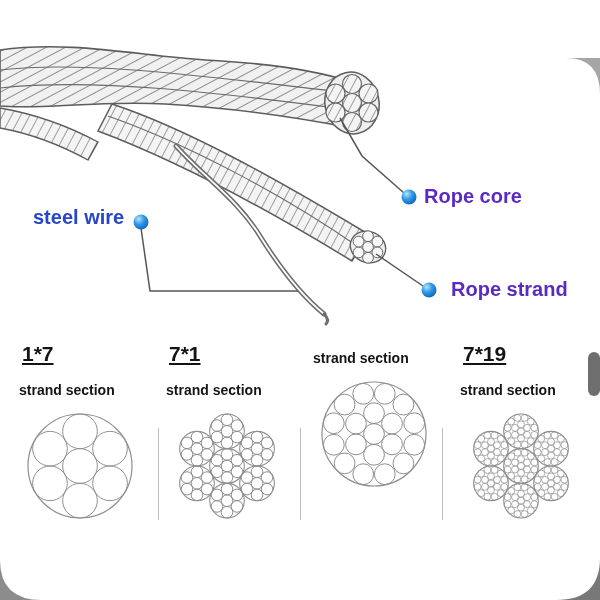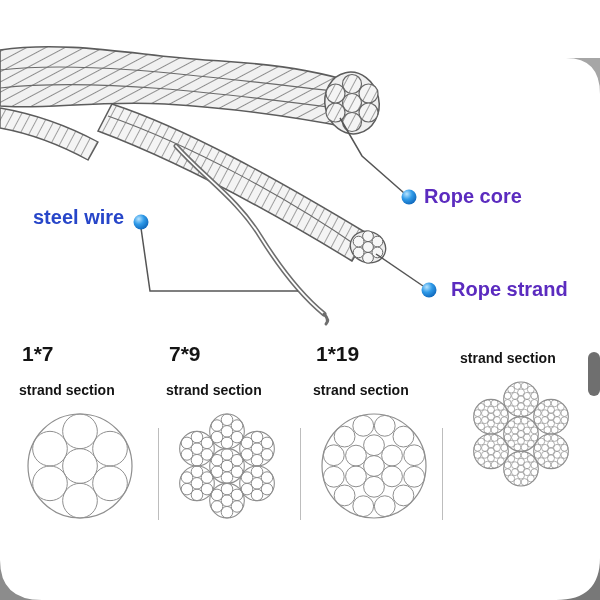--- a/index.html
+++ b/index.html
@@ -5,21 +5,21 @@
   html,body{margin:0;padding:0;}
   body{font-family:"Liberation Sans",sans-serif;background:#fff;}
   .stage{position:relative;width:600px;height:600px;background:#fff;overflow:hidden;}
   .stage svg.art{position:absolute;left:0;top:0;}
   .callout{position:absolute;font-weight:bold;font-size:20px;z-index:3;white-space:nowrap;}
   .callout.steel{color:var(--steel,#2746c9);left:33px;top:206px;}
   .callout.core{color:var(--purple,#5b2bbf);left:424px;top:185px;}
   .callout.strand{color:var(--purple,#5b2bbf);left:442px;top:278px;margin-left:9px;}
   .sections{position:absolute;left:6px;right:6px;top:334px;display:flex;z-index:2;}
   .section{flex:1;position:relative;}
-  .sec-title{font-size:21px;font-weight:bold;color:#141414;margin:8px 0 0 16px;}
+  .sec-title{font-size:21px;font-weight:bold;color:#141414;margin:8px 0 0 16px;text-decoration:underline;}
   .sec-sub{font-size:14px;font-weight:bold;color:#141414;margin:16px 0 0 13px;}
   .xsec{display:block;margin:12px auto 0;}
   .divider{position:absolute;width:1px;height:92px;top:428px;background:#bdbdbd;z-index:1;}
   .divider.d1{left:158px;}
   .divider.d2{left:300px;}
   .divider.d3{left:442px;}
 </style>
 </head>
 <body>
 
@@ -104,21 +104,21 @@
           <circle cx="0" cy="0" r="17.333333333333332" fill="none" stroke="#8f8f8f" stroke-width="1"></circle>
           <circle cx="2.1227211185220787e-15" cy="-34.666666666666664" r="17.333333333333332" fill="none" stroke="#8f8f8f" stroke-width="1"></circle>
           <circle cx="30.02221399786054" cy="-17.33333333333333" r="17.333333333333332" fill="none" stroke="#8f8f8f" stroke-width="1"></circle>
           <circle cx="30.02221399786054" cy="17.33333333333333" r="17.333333333333332" fill="none" stroke="#8f8f8f" stroke-width="1"></circle>
           <circle cx="2.1227211185220787e-15" cy="34.666666666666664" r="17.333333333333332" fill="none" stroke="#8f8f8f" stroke-width="1"></circle>
           <circle cx="-30.02221399786054" cy="17.33333333333333" r="17.333333333333332" fill="none" stroke="#8f8f8f" stroke-width="1"></circle>
           <circle cx="-30.022213997860536" cy="-17.333333333333336" r="17.333333333333332" fill="none" stroke="#8f8f8f" stroke-width="1"></circle>
         </svg>
     </div>
     <div class="section">
-      <div class="sec-title">7*9</div>
+      <div class="sec-title">7*1</div>
       <div class="sec-sub">strand section</div>
       <svg class="xsec" width="112" height="112" viewBox="-56 -56 112 112">
           <circle cx="0" cy="0" r="17.333333333333332" fill="none" stroke="#8f8f8f" stroke-width="1.1"></circle>
           <circle cx="0" cy="0" r="5.777777777777778" fill="none" stroke="#8f8f8f" stroke-width="1"></circle>
           <circle cx="7.075737061740263e-16" cy="-11.555555555555555" r="5.777777777777778" fill="none" stroke="#8f8f8f" stroke-width="1"></circle>
           <circle cx="10.007404665953514" cy="-5.777777777777777" r="5.777777777777778" fill="none" stroke="#8f8f8f" stroke-width="1"></circle>
           <circle cx="10.007404665953514" cy="5.777777777777777" r="5.777777777777778" fill="none" stroke="#8f8f8f" stroke-width="1"></circle>
           <circle cx="7.075737061740263e-16" cy="11.555555555555555" r="5.777777777777778" fill="none" stroke="#8f8f8f" stroke-width="1"></circle>
           <circle cx="-10.007404665953514" cy="5.777777777777777" r="5.777777777777778" fill="none" stroke="#8f8f8f" stroke-width="1"></circle>
           <circle cx="-10.007404665953512" cy="-5.777777777777779" r="5.777777777777778" fill="none" stroke="#8f8f8f" stroke-width="1"></circle>
@@ -166,21 +166,20 @@
           <circle cx="-30.022213997860536" cy="-17.333333333333336" r="5.777777777777778" fill="none" stroke="#8f8f8f" stroke-width="1"></circle>
           <circle cx="-30.022213997860536" cy="-28.888888888888893" r="5.777777777777778" fill="none" stroke="#8f8f8f" stroke-width="1"></circle>
           <circle cx="-20.014809331907024" cy="-23.111111111111114" r="5.777777777777778" fill="none" stroke="#8f8f8f" stroke-width="1"></circle>
           <circle cx="-20.014809331907024" cy="-11.555555555555559" r="5.777777777777778" fill="none" stroke="#8f8f8f" stroke-width="1"></circle>
           <circle cx="-30.022213997860536" cy="-5.77777777777778" r="5.777777777777778" fill="none" stroke="#8f8f8f" stroke-width="1"></circle>
           <circle cx="-40.02961866381405" cy="-11.555555555555559" r="5.777777777777778" fill="none" stroke="#8f8f8f" stroke-width="1"></circle>
           <circle cx="-40.02961866381405" cy="-23.111111111111114" r="5.777777777777778" fill="none" stroke="#8f8f8f" stroke-width="1"></circle>
         </svg>
     </div>
     <div class="section">
-      <div class="sec-title">1*19</div>
       <div class="sec-sub">strand section</div>
       <svg class="xsec" width="112" height="112" viewBox="-56 -56 112 112">
           <circle cx="0" cy="0" r="52" fill="none" stroke="#8f8f8f" stroke-width="1.2"></circle>
           <circle cx="0" cy="0" r="10.4" fill="none" stroke="#8f8f8f" stroke-width="1"></circle>
           <circle cx="1.2736326711132475e-15" cy="-20.8" r="10.4" fill="none" stroke="#8f8f8f" stroke-width="1"></circle>
           <circle cx="18.013328398716325" cy="-10.399999999999999" r="10.4" fill="none" stroke="#8f8f8f" stroke-width="1"></circle>
           <circle cx="18.013328398716325" cy="10.399999999999999" r="10.4" fill="none" stroke="#8f8f8f" stroke-width="1"></circle>
           <circle cx="1.2736326711132475e-15" cy="20.8" r="10.4" fill="none" stroke="#8f8f8f" stroke-width="1"></circle>
           <circle cx="-18.013328398716325" cy="10.399999999999999" r="10.4" fill="none" stroke="#8f8f8f" stroke-width="1"></circle>
           <circle cx="-18.01332839871632" cy="-10.400000000000002" r="10.4" fill="none" stroke="#8f8f8f" stroke-width="1"></circle>
@@ -192,20 +191,21 @@
           <circle cx="10.766872276264863" cy="40.182514373625246" r="10.4" fill="none" stroke="#8f8f8f" stroke-width="1"></circle>
           <circle cx="-10.766872276264868" cy="40.182514373625246" r="10.4" fill="none" stroke="#8f8f8f" stroke-width="1"></circle>
           <circle cx="-29.415642097360376" cy="29.41564209736038" r="10.4" fill="none" stroke="#8f8f8f" stroke-width="1"></circle>
           <circle cx="-40.18251437362524" cy="10.766872276264875" r="10.4" fill="none" stroke="#8f8f8f" stroke-width="1"></circle>
           <circle cx="-40.182514373625246" cy="-10.766872276264847" r="10.4" fill="none" stroke="#8f8f8f" stroke-width="1"></circle>
           <circle cx="-29.415642097360383" cy="-29.415642097360376" r="10.4" fill="none" stroke="#8f8f8f" stroke-width="1"></circle>
           <circle cx="-10.76687227626486" cy="-40.182514373625246" r="10.4" fill="none" stroke="#8f8f8f" stroke-width="1"></circle>
         </svg>
     </div>
     <div class="section">
+      <div class="sec-title">7*19</div>
       <div class="sec-sub">strand section</div>
       <svg class="xsec" width="112" height="112" viewBox="-56 -56 112 112">
           <circle cx="0" cy="0" r="17.333333333333332" fill="none" stroke="#8f8f8f" stroke-width="1.1"></circle>
           <circle cx="0" cy="0" r="3.4666666666666663" fill="none" stroke="#8f8f8f" stroke-width="0.7"></circle>
           <circle cx="4.2454422370441574e-16" cy="-6.933333333333333" r="3.4666666666666663" fill="none" stroke="#8f8f8f" stroke-width="0.7"></circle>
           <circle cx="6.004442799572108" cy="-3.466666666666666" r="3.4666666666666663" fill="none" stroke="#8f8f8f" stroke-width="0.7"></circle>
           <circle cx="6.004442799572108" cy="3.466666666666666" r="3.4666666666666663" fill="none" stroke="#8f8f8f" stroke-width="0.7"></circle>
           <circle cx="4.2454422370441574e-16" cy="6.933333333333333" r="3.4666666666666663" fill="none" stroke="#8f8f8f" stroke-width="0.7"></circle>
           <circle cx="-6.004442799572108" cy="3.466666666666666" r="3.4666666666666663" fill="none" stroke="#8f8f8f" stroke-width="0.7"></circle>
           <circle cx="-6.004442799572107" cy="-3.4666666666666672" r="3.4666666666666663" fill="none" stroke="#8f8f8f" stroke-width="0.7"></circle>

